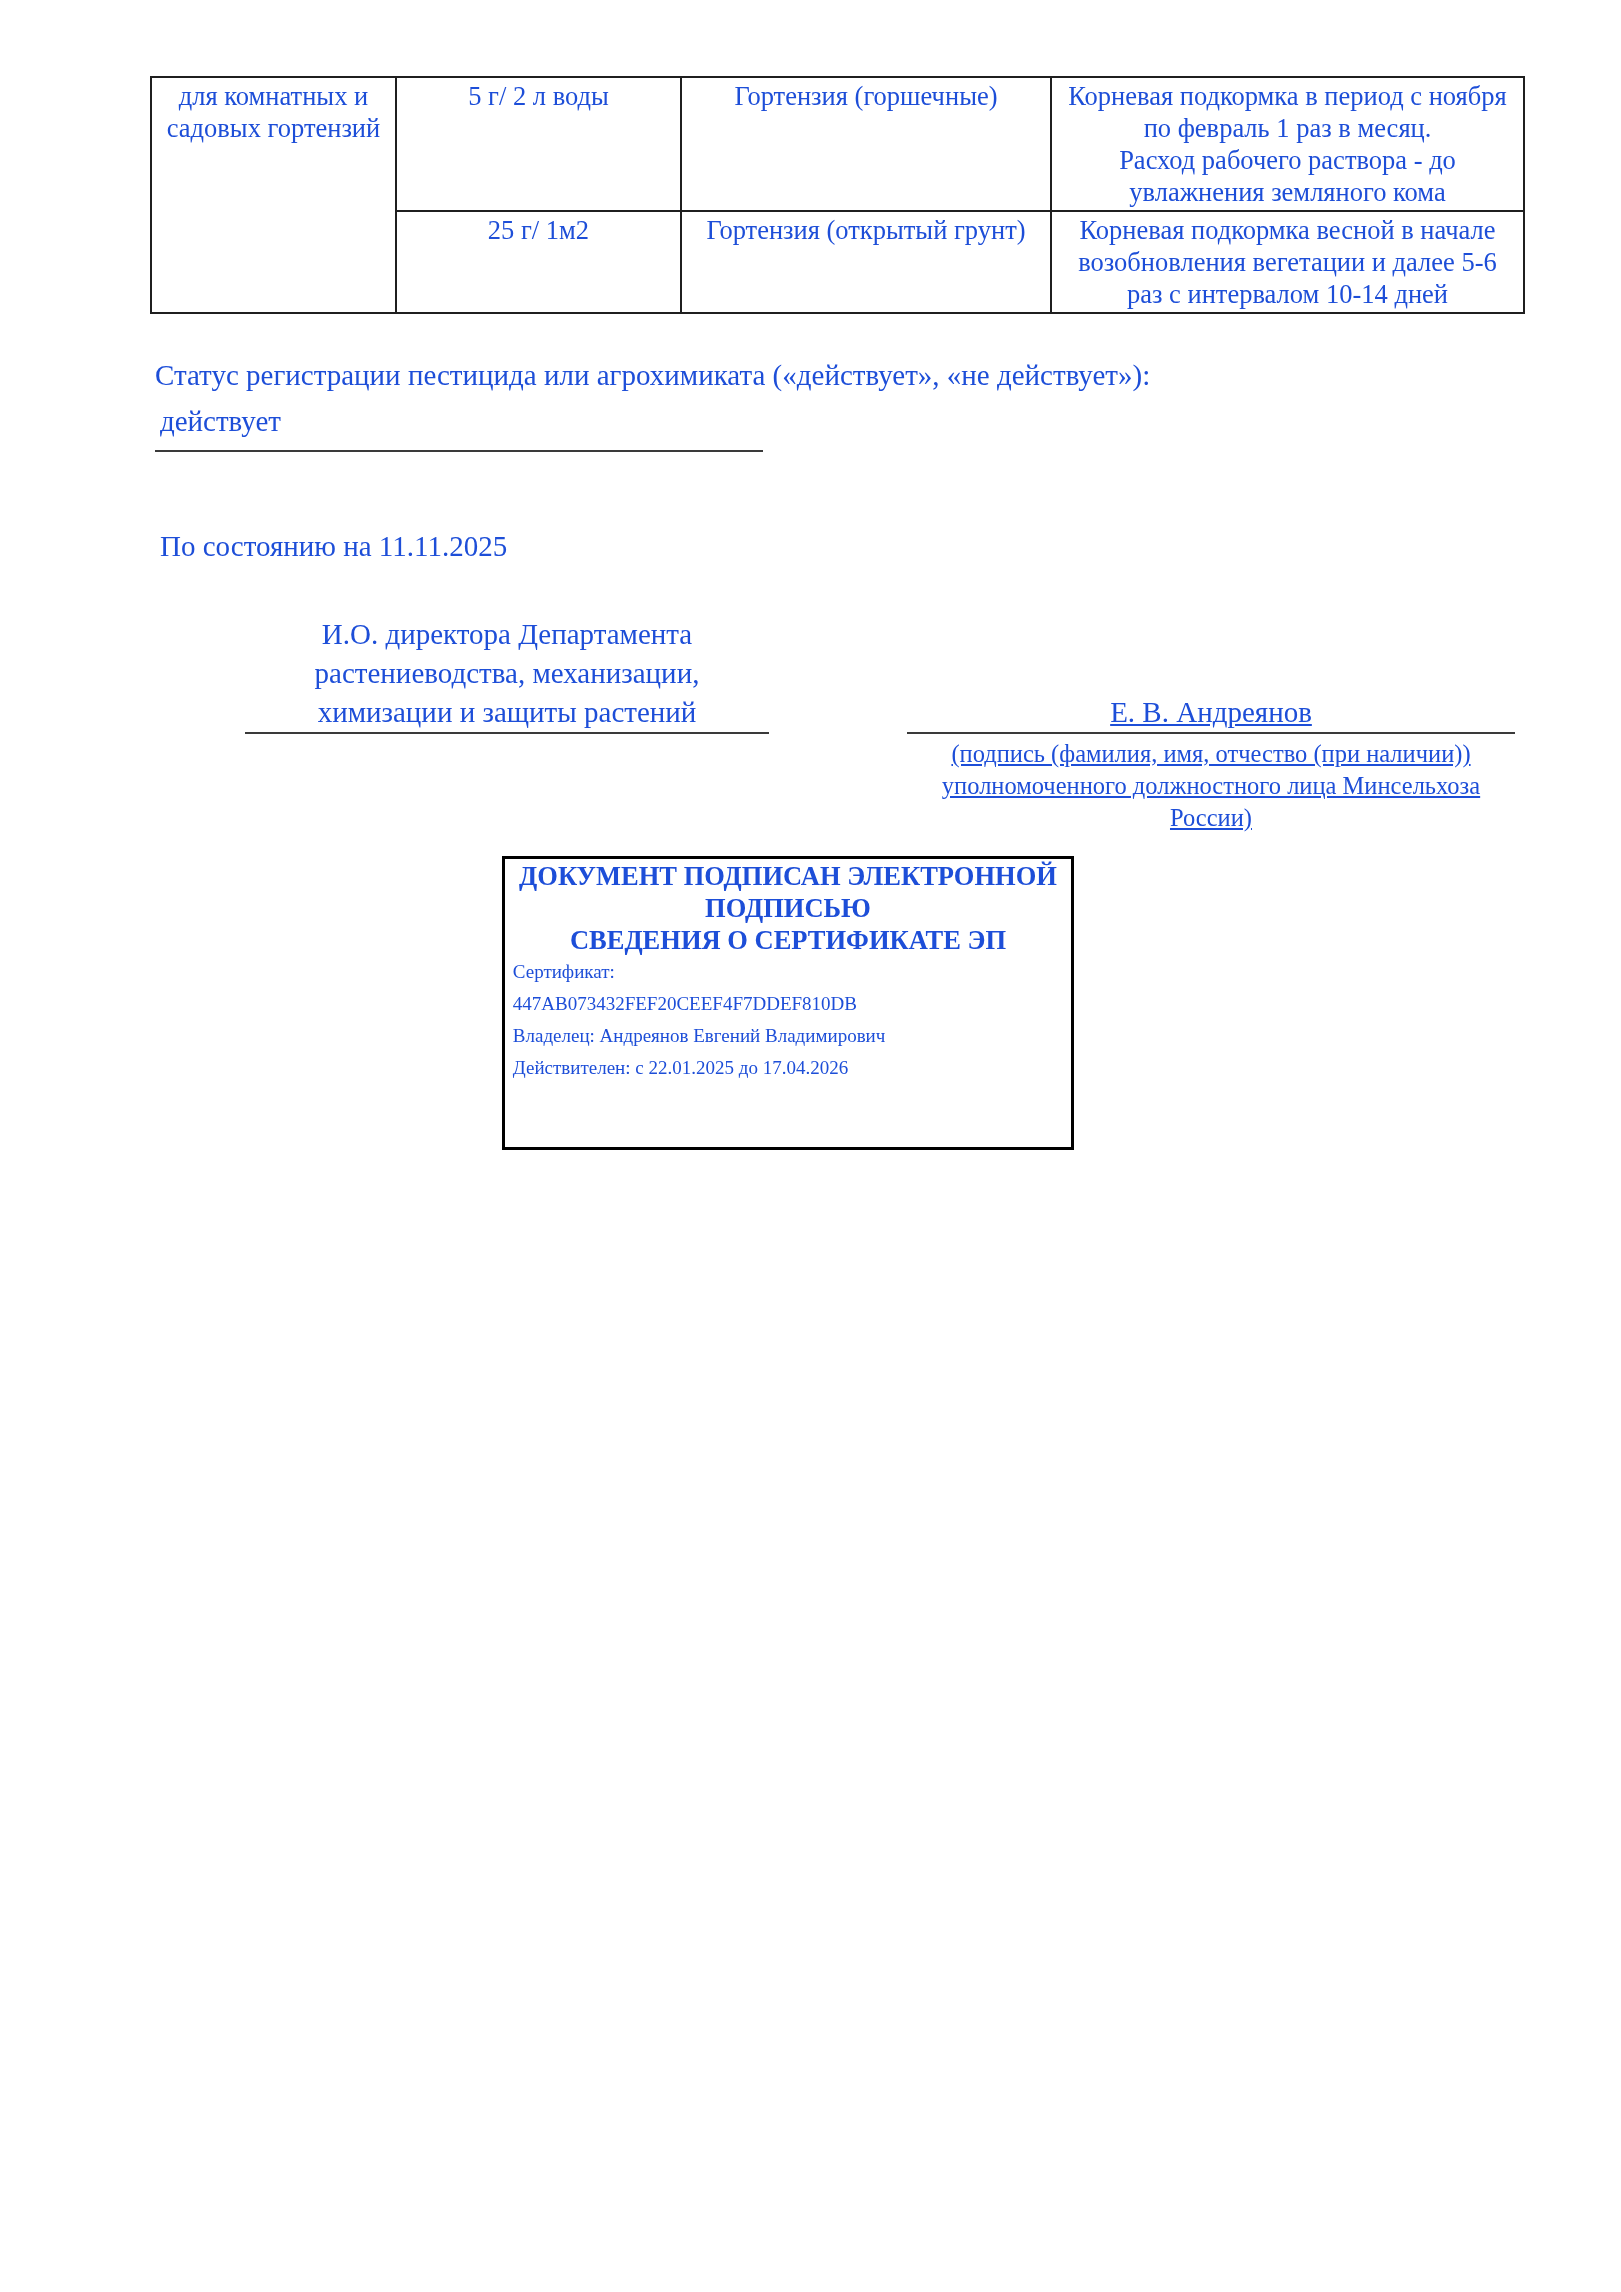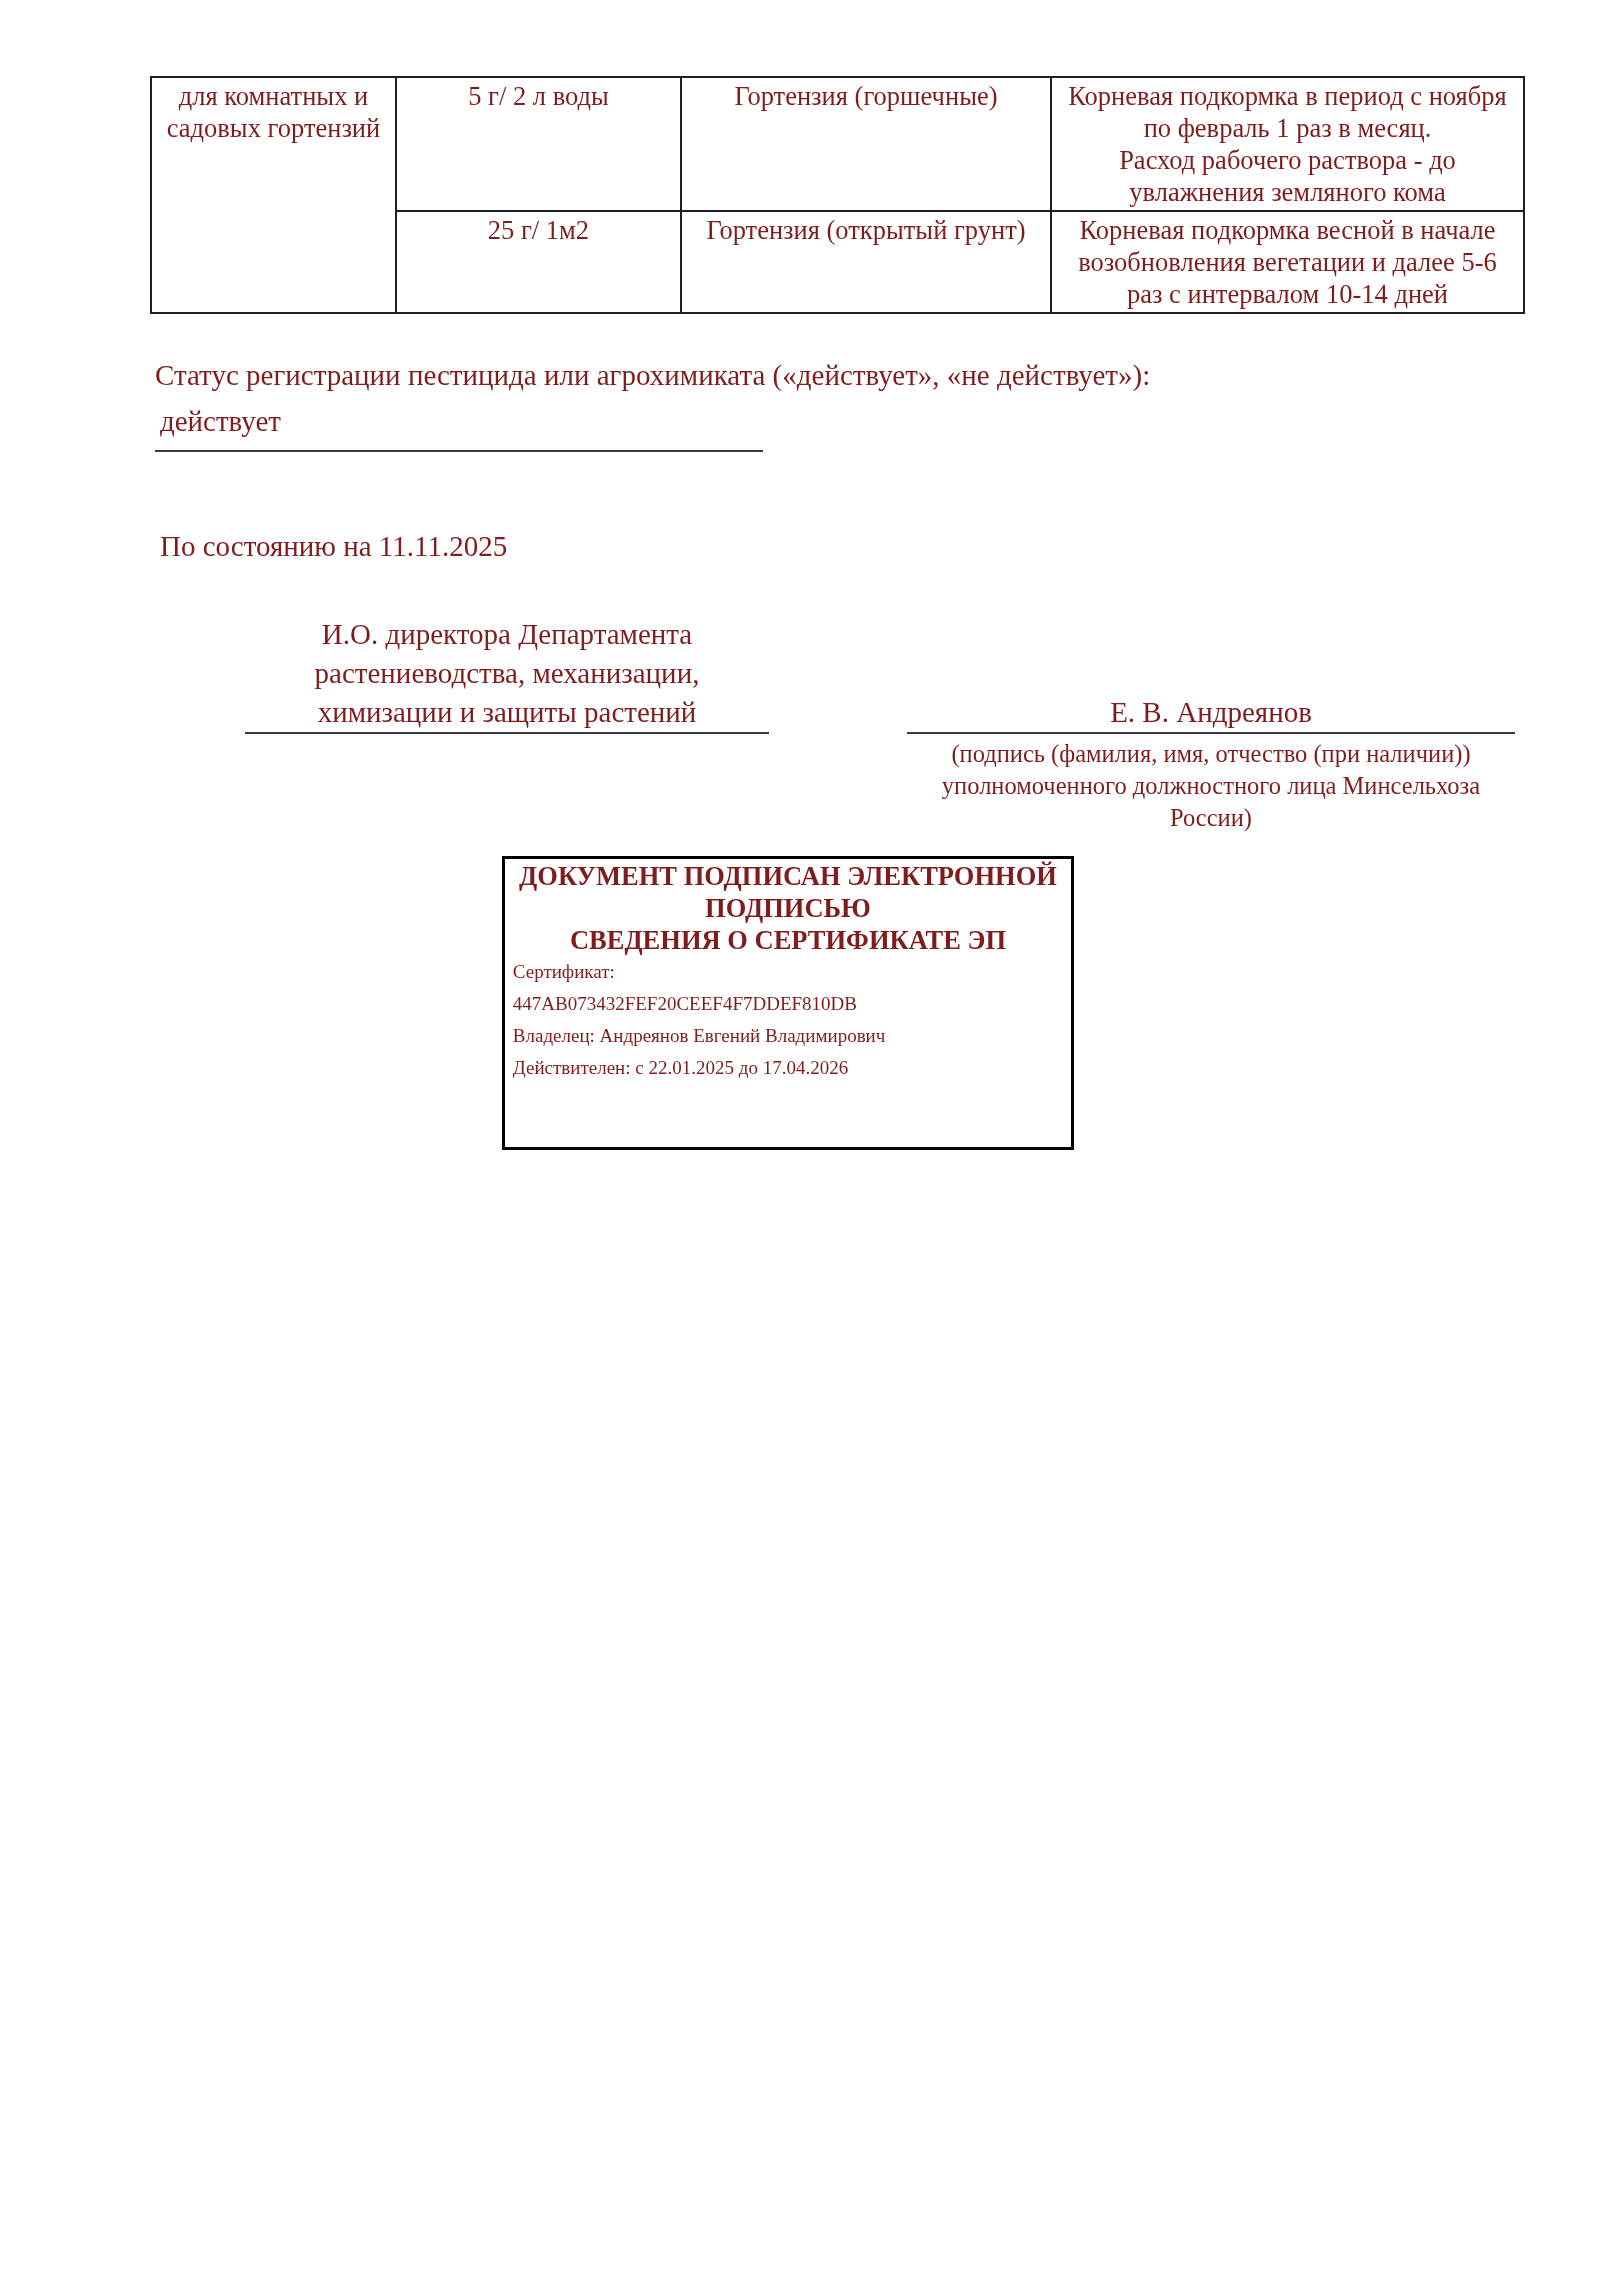--- a/index.html
+++ b/index.html
@@ -6,21 +6,21 @@
     margin: 0;
     padding: 0;
     background: #ffffff;
   }
   .page {
     position: relative;
     width: 1621px;
     height: 2293px;
     background: #ffffff;
     font-family: "Liberation Serif", "DejaVu Serif", serif;
-    color: #7f1d1d;
+    color: #1d4ed8;
     overflow: hidden;
   }
 
   
   table.dosage-table {
     position: absolute;
     left: 150px;
     top: 76px;
     width: 1374px;
     border-collapse: collapse;
@@ -73,20 +73,21 @@
     position: absolute;
     left: 245px;
     top: 614px;
     width: 524px;
   }
   .sig-right {
     position: absolute;
     left: 907px;
     top: 614px;
     width: 608px;
+    text-decoration: underline;
   }
   .sig-line-area {
     height: 118px;
     display: flex;
     align-items: flex-end;
     justify-content: center;
     border-bottom: 2.9px solid #3a3a3a;
     text-align: center;
     font-size: 29px;
     line-height: 39px;

